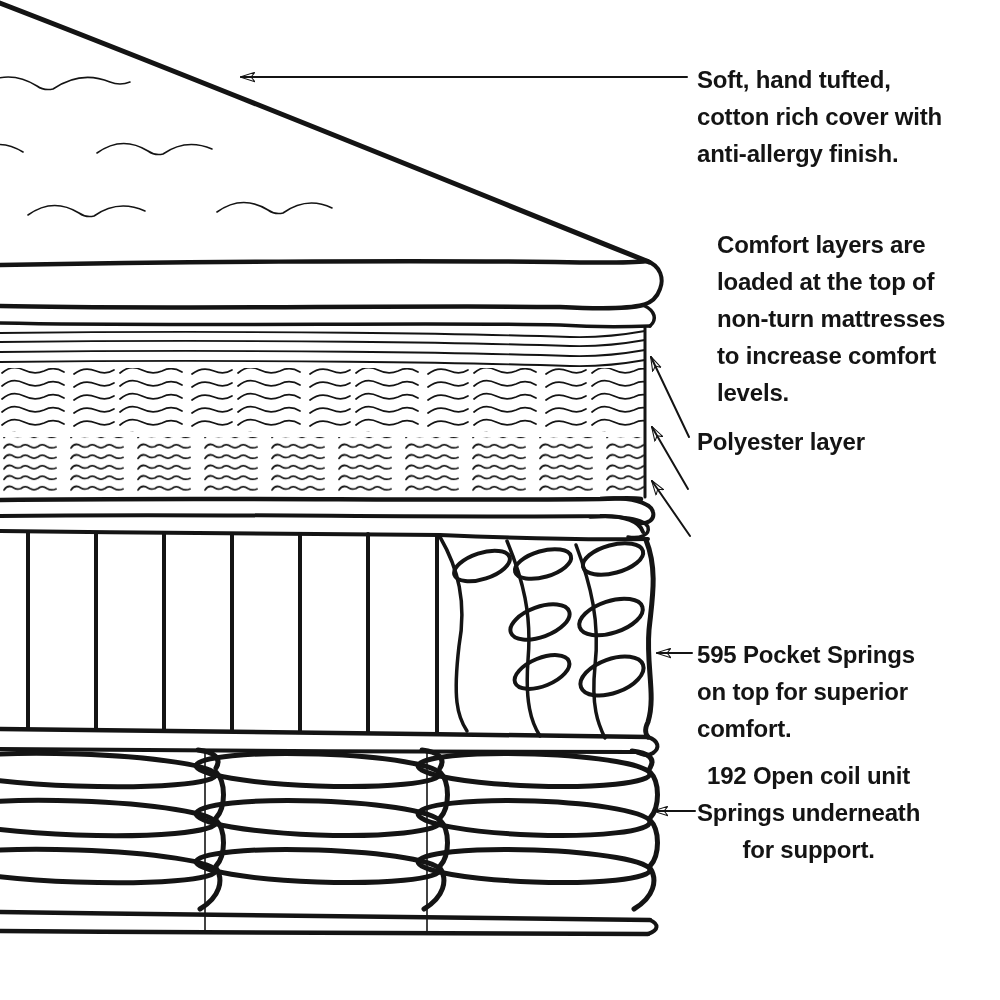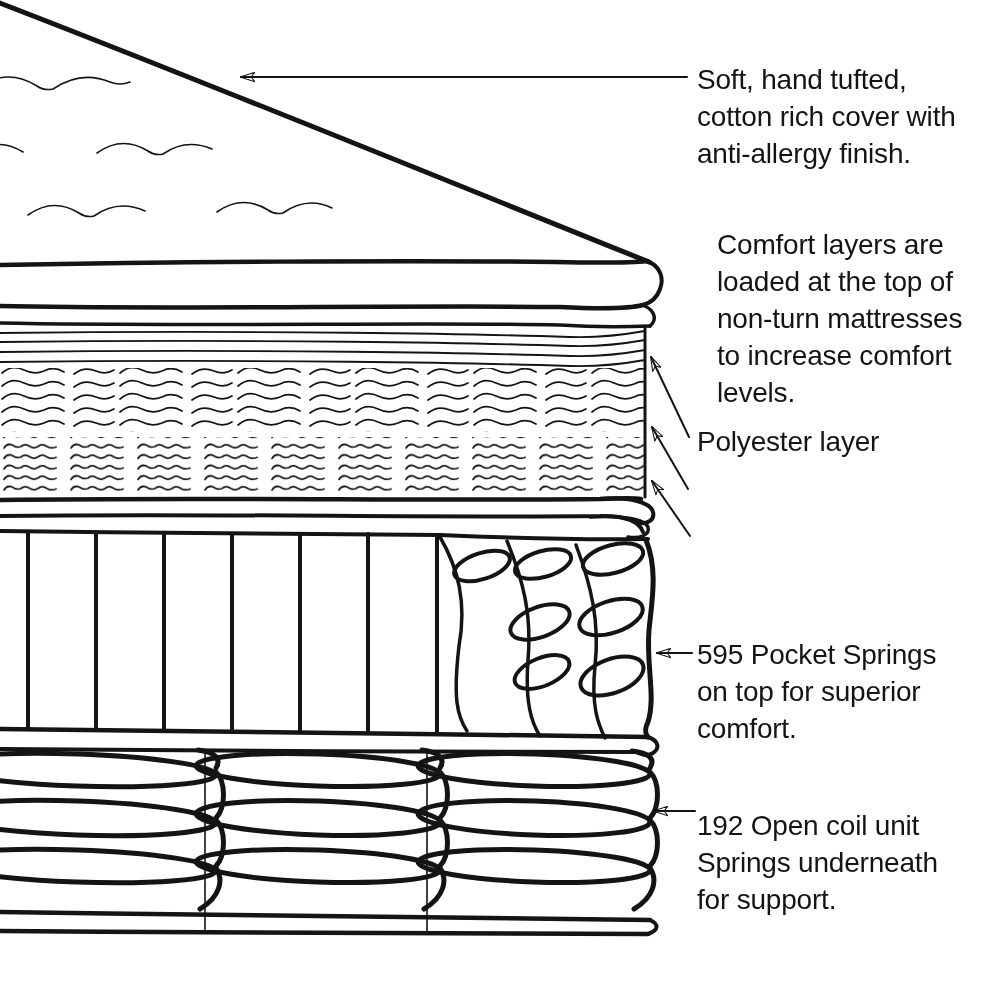--- a/index.html
+++ b/index.html
@@ -9,22 +9,23 @@
     position: relative; width: 1000px; height: 1000px;
     background: var(--bg); overflow: hidden;
     font-family: "Liberation Sans", sans-serif;
   }
   svg.diagram { position: absolute; left: 0; top: 0; }
   svg.diagram path, svg.diagram line, svg.diagram ellipse {
     fill: none; stroke: var(--ink); stroke-linecap: round; stroke-linejoin: round;
   }
   .label {
     position: absolute; color: var(--ink);
-    font-size: 28px; line-height: 37px; letter-spacing: -0.2px;
+    font-size: 24px; line-height: 37px; letter-spacing: -0.2px;
     white-space: pre-line;
+    font-weight: bold;
   }
 </style>
 </head>
 <body>
 
 <div class="stage">
 
   <svg class="diagram" width="1000" height="1000" viewBox="0 0 1000 1000">
     <defs>
       <marker id="ah" viewBox="0 0 14 10" refX="13" refY="5" markerWidth="15" markerHeight="11" orient="auto" markerUnits="userSpaceOnUse">
@@ -159,17 +160,17 @@
 levels.</div>
 
   <div class="label" style="left:697px; top:423px;">Polyester layer</div>
 
 
 
   <div class="label" style="left:697px; top:636px;">595 Pocket Springs
 on top for superior
 comfort.</div>
 
-  <div class="label" style="left:697px; top:807px;">192 Open coil unit
+  <div class="label" style="left:697px; top:757px;text-align:center;">192 Open coil unit
 Springs underneath
 for support.</div>
 
 </div>
 
 </body></html>

